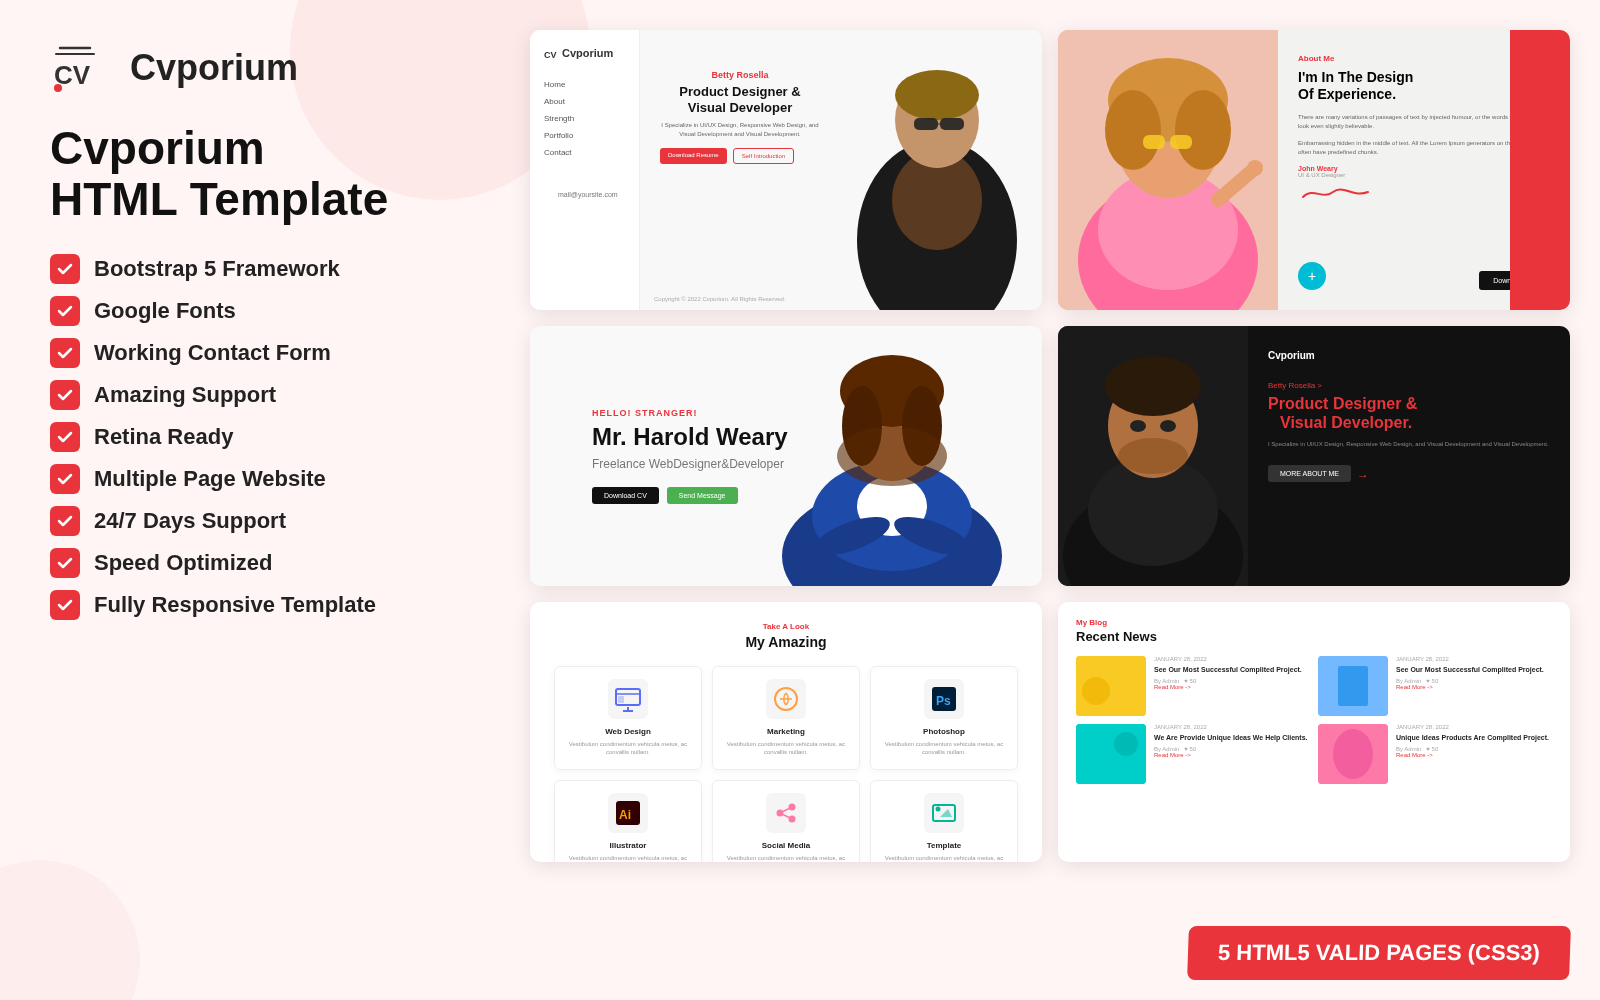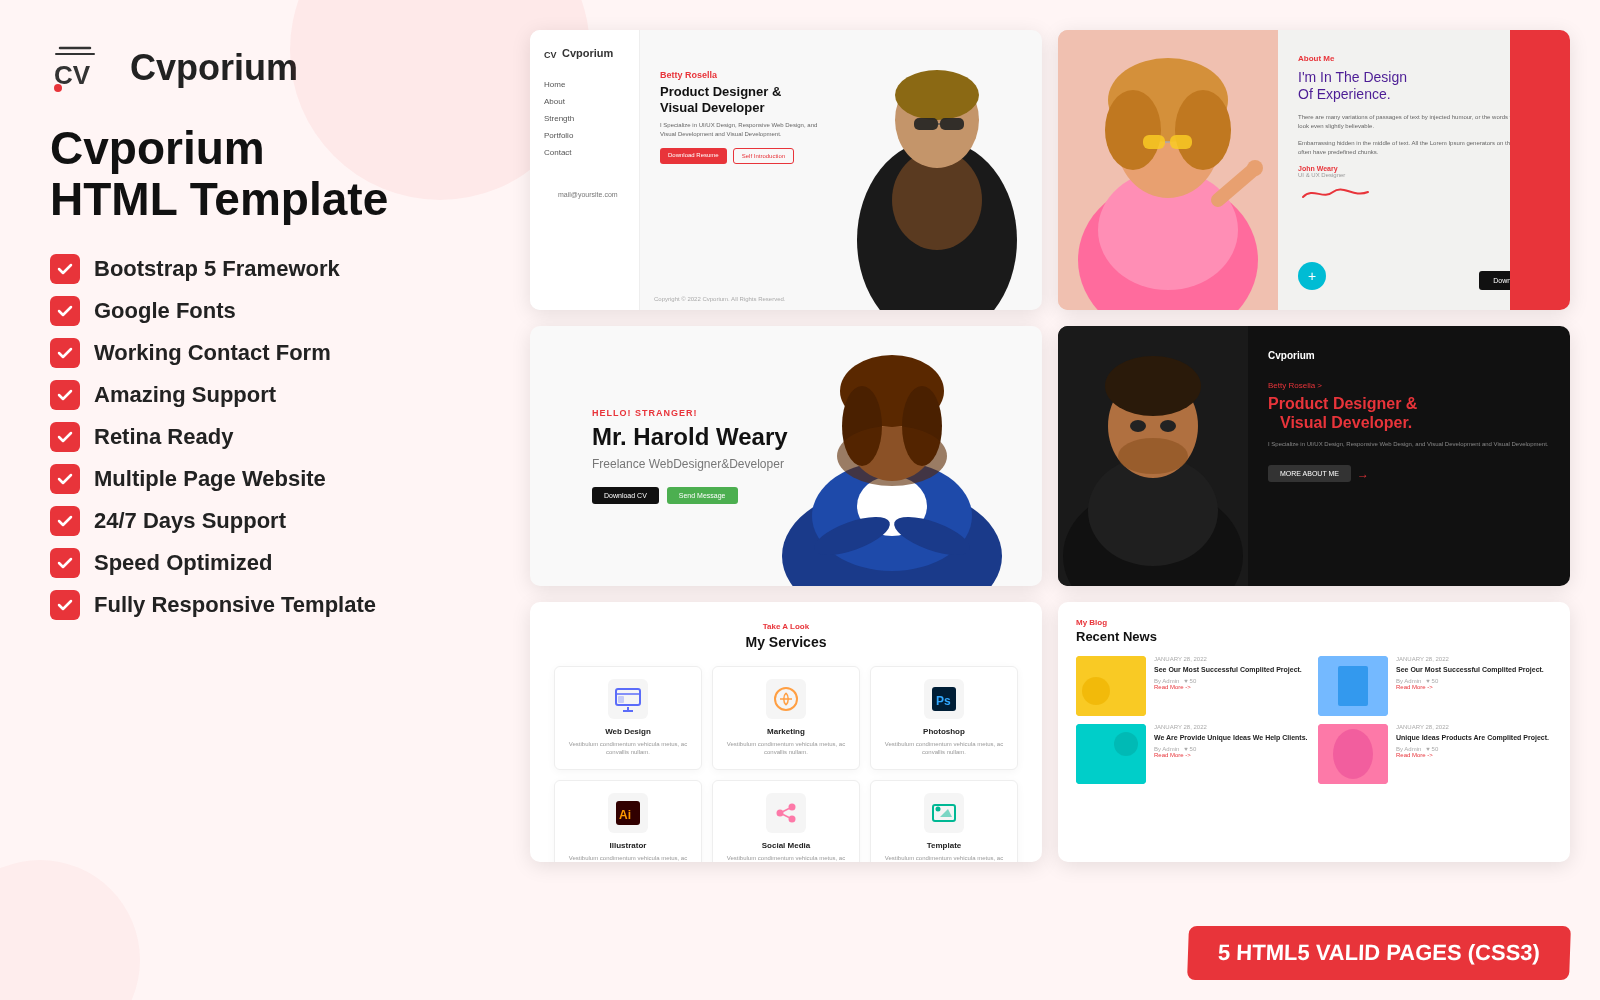--- a/index.html
+++ b/index.html
@@ -151,20 +151,21 @@
     .card-1-content {
       flex: 1;
       position: relative;
       overflow: hidden;
     }
 
     .card-1-text {
       position: absolute;
       left: 20px;
       top: 40px;
+      text-align: center;
     }
 
     .card-1-name {
       font-size: 9px;
       color: #e8343a;
       font-weight: 600;
       margin-bottom: 4px;
     }
 
     .card-1-title {
@@ -231,22 +232,22 @@
 
     .card-2-about {
       font-size: 8px;
       color: #e8343a;
       font-weight: 600;
       margin-bottom: 6px;
     }
 
     .card-2-title {
       font-size: 14px;
-      font-weight: 400;
-      color: #4c1d95;
+      font-weight: 700;
+      color: #000000;
       line-height: 1.2;
       margin-bottom: 10px;
     }
 
     .card-2-text {
       font-size: 6px;
       color: #666;
       line-height: 1.5;
       margin-bottom: 8px;
     }
@@ -884,21 +885,21 @@
           <span class="card-4-btn-text">MORE ABOUT ME</span>
           <span class="card-4-btn-arrow">→</span>
         </div>
       </div>
     </div>
   </div>
 
   <div class="preview-card card-5">
     <div class="card-5-inner">
       <div class="card-5-subtitle">Take A Look</div>
-      <div class="card-5-title">My Services</div>
+      <div class="card-5-title">My Amazing</div>
       <div class="services-grid">
         <div class="service-item">
           <div class="service-icon">
             <svg width="28" height="28" viewBox="0 0 28 28">
                 <rect x="2" y="4" width="24" height="16" rx="2" fill="none" stroke="#5b6cf9" stroke-width="2"></rect>
                 <line x1="2" y1="9" x2="26" y2="9" stroke="#5b6cf9" stroke-width="1.5"></line>
                 <rect x="4" y="11" width="6" height="7" rx="1" fill="#5b6cf9" opacity="0.3"></rect>
                 <line x1="14" y1="22" x2="14" y2="26" stroke="#5b6cf9" stroke-width="2"></line>
                 <line x1="9" y1="26" x2="19" y2="26" stroke="#5b6cf9" stroke-width="2"></line>
               </svg>

